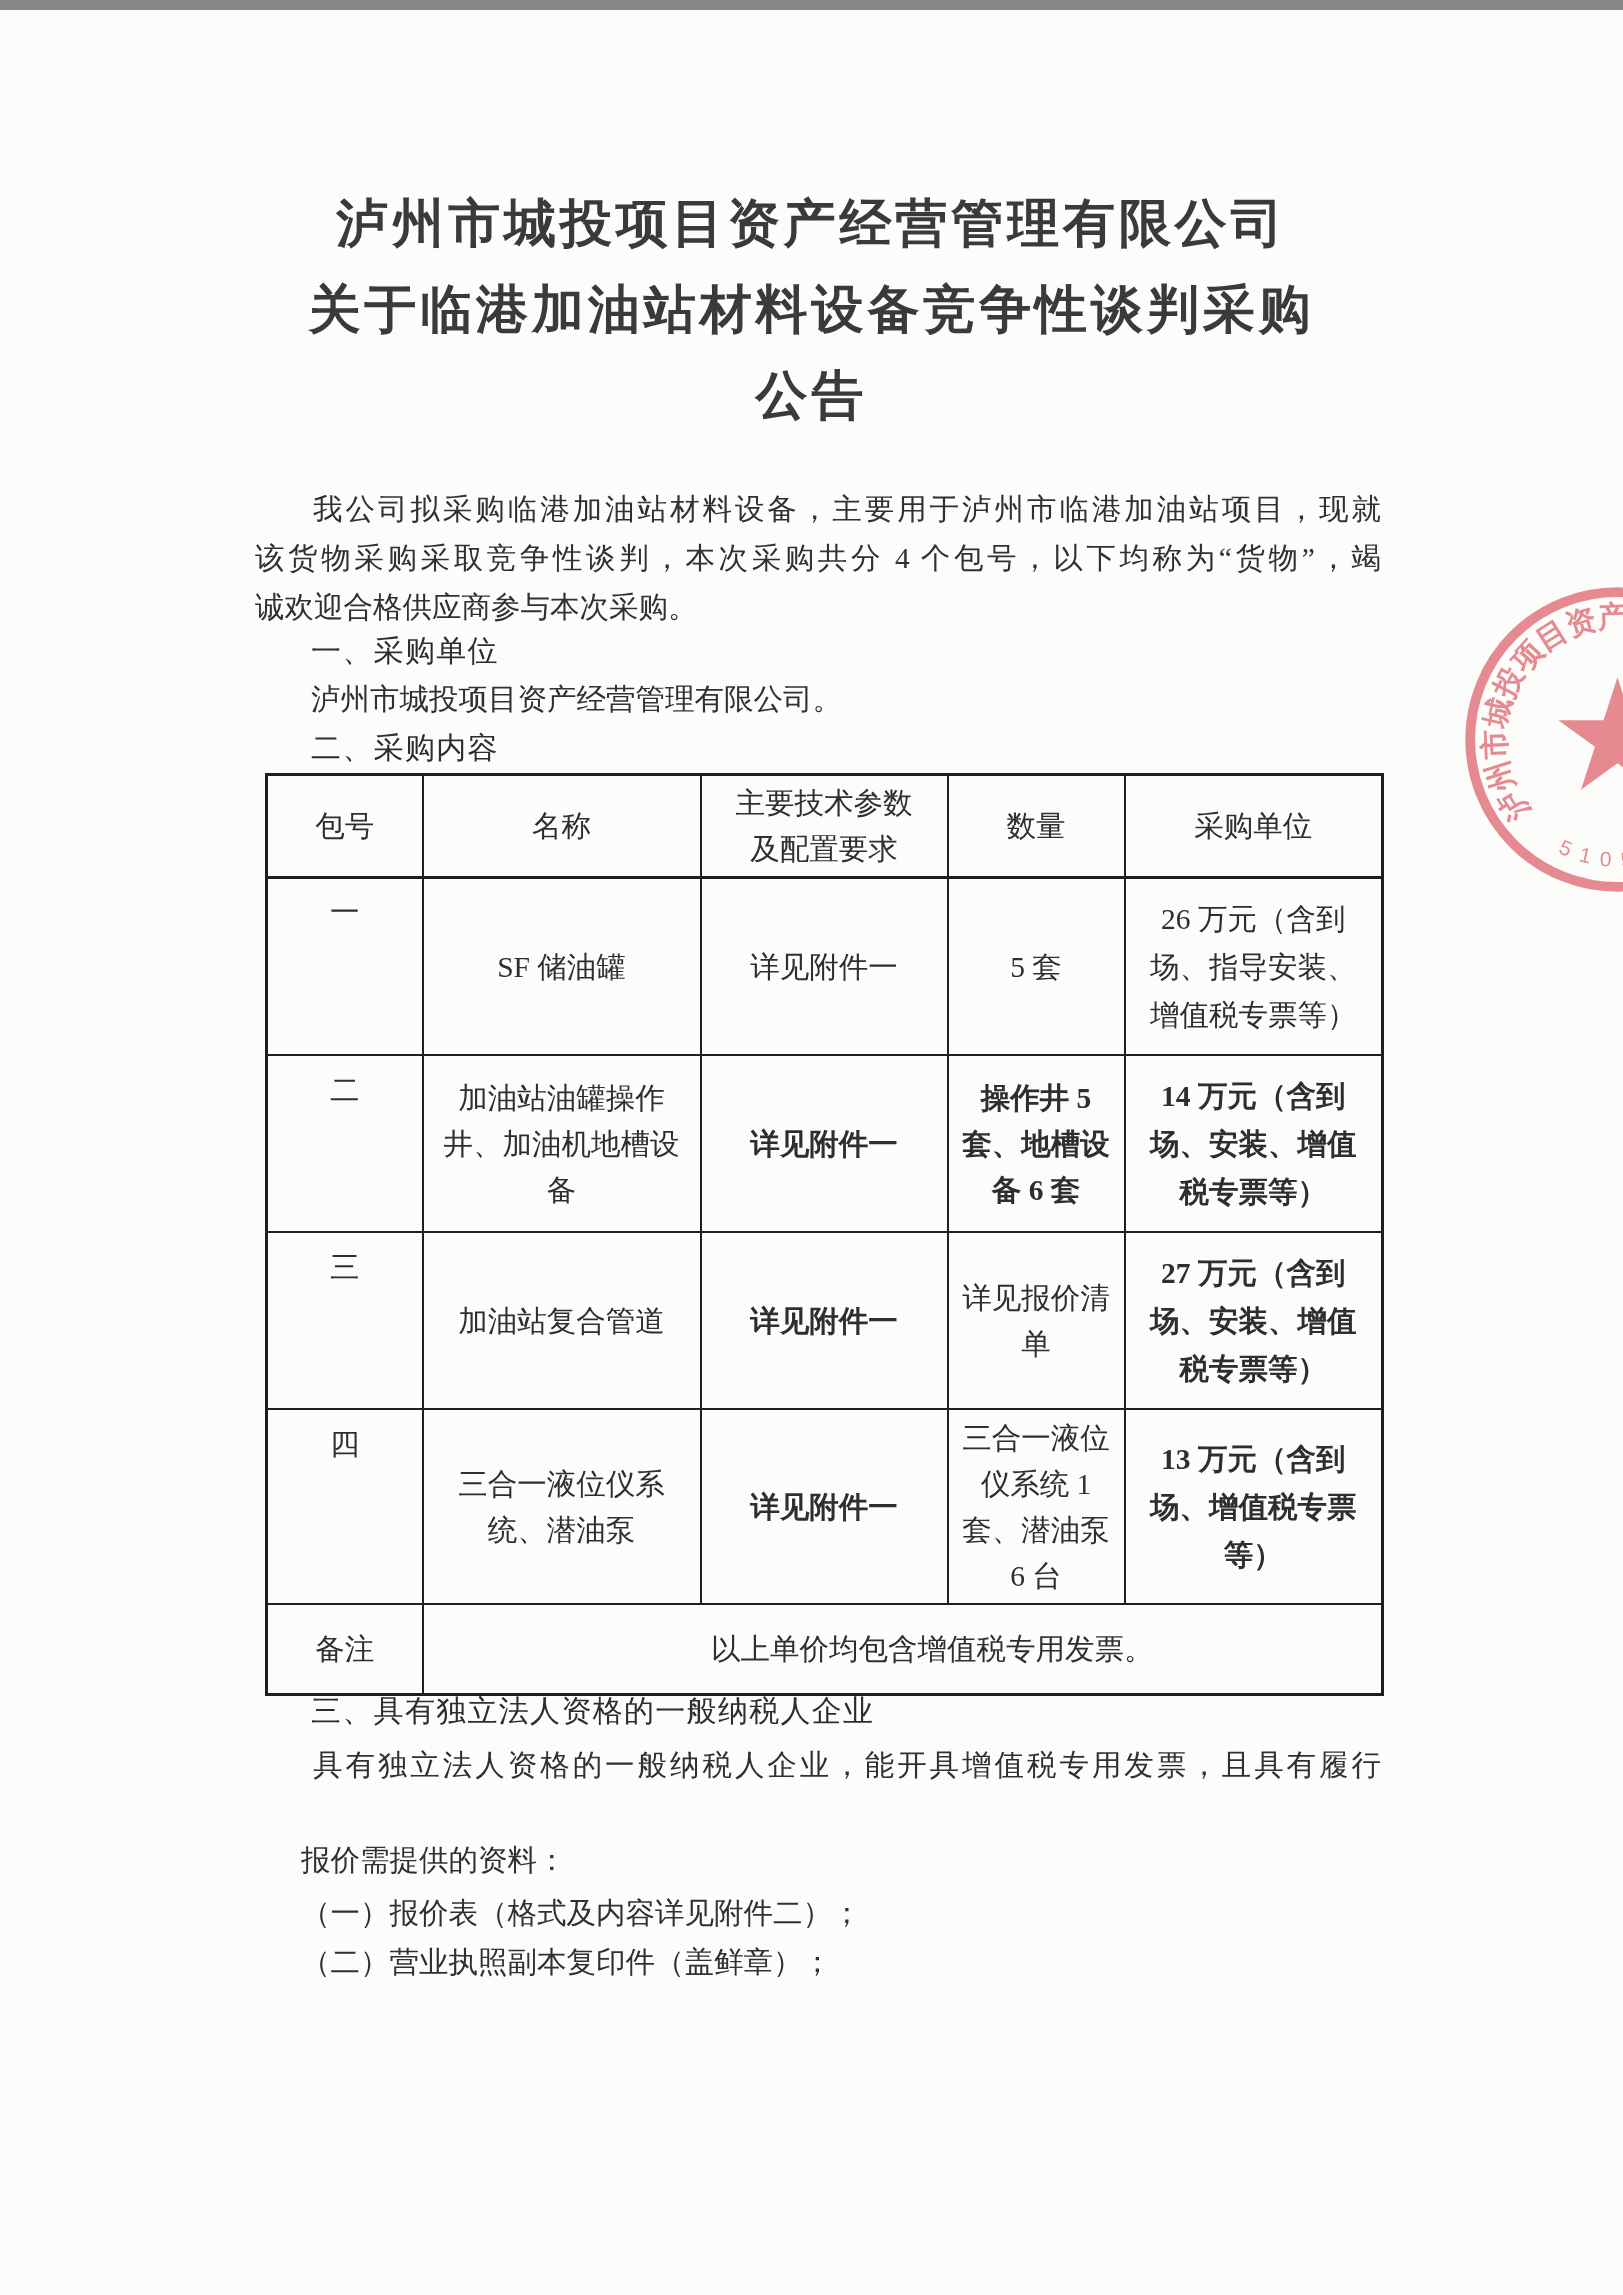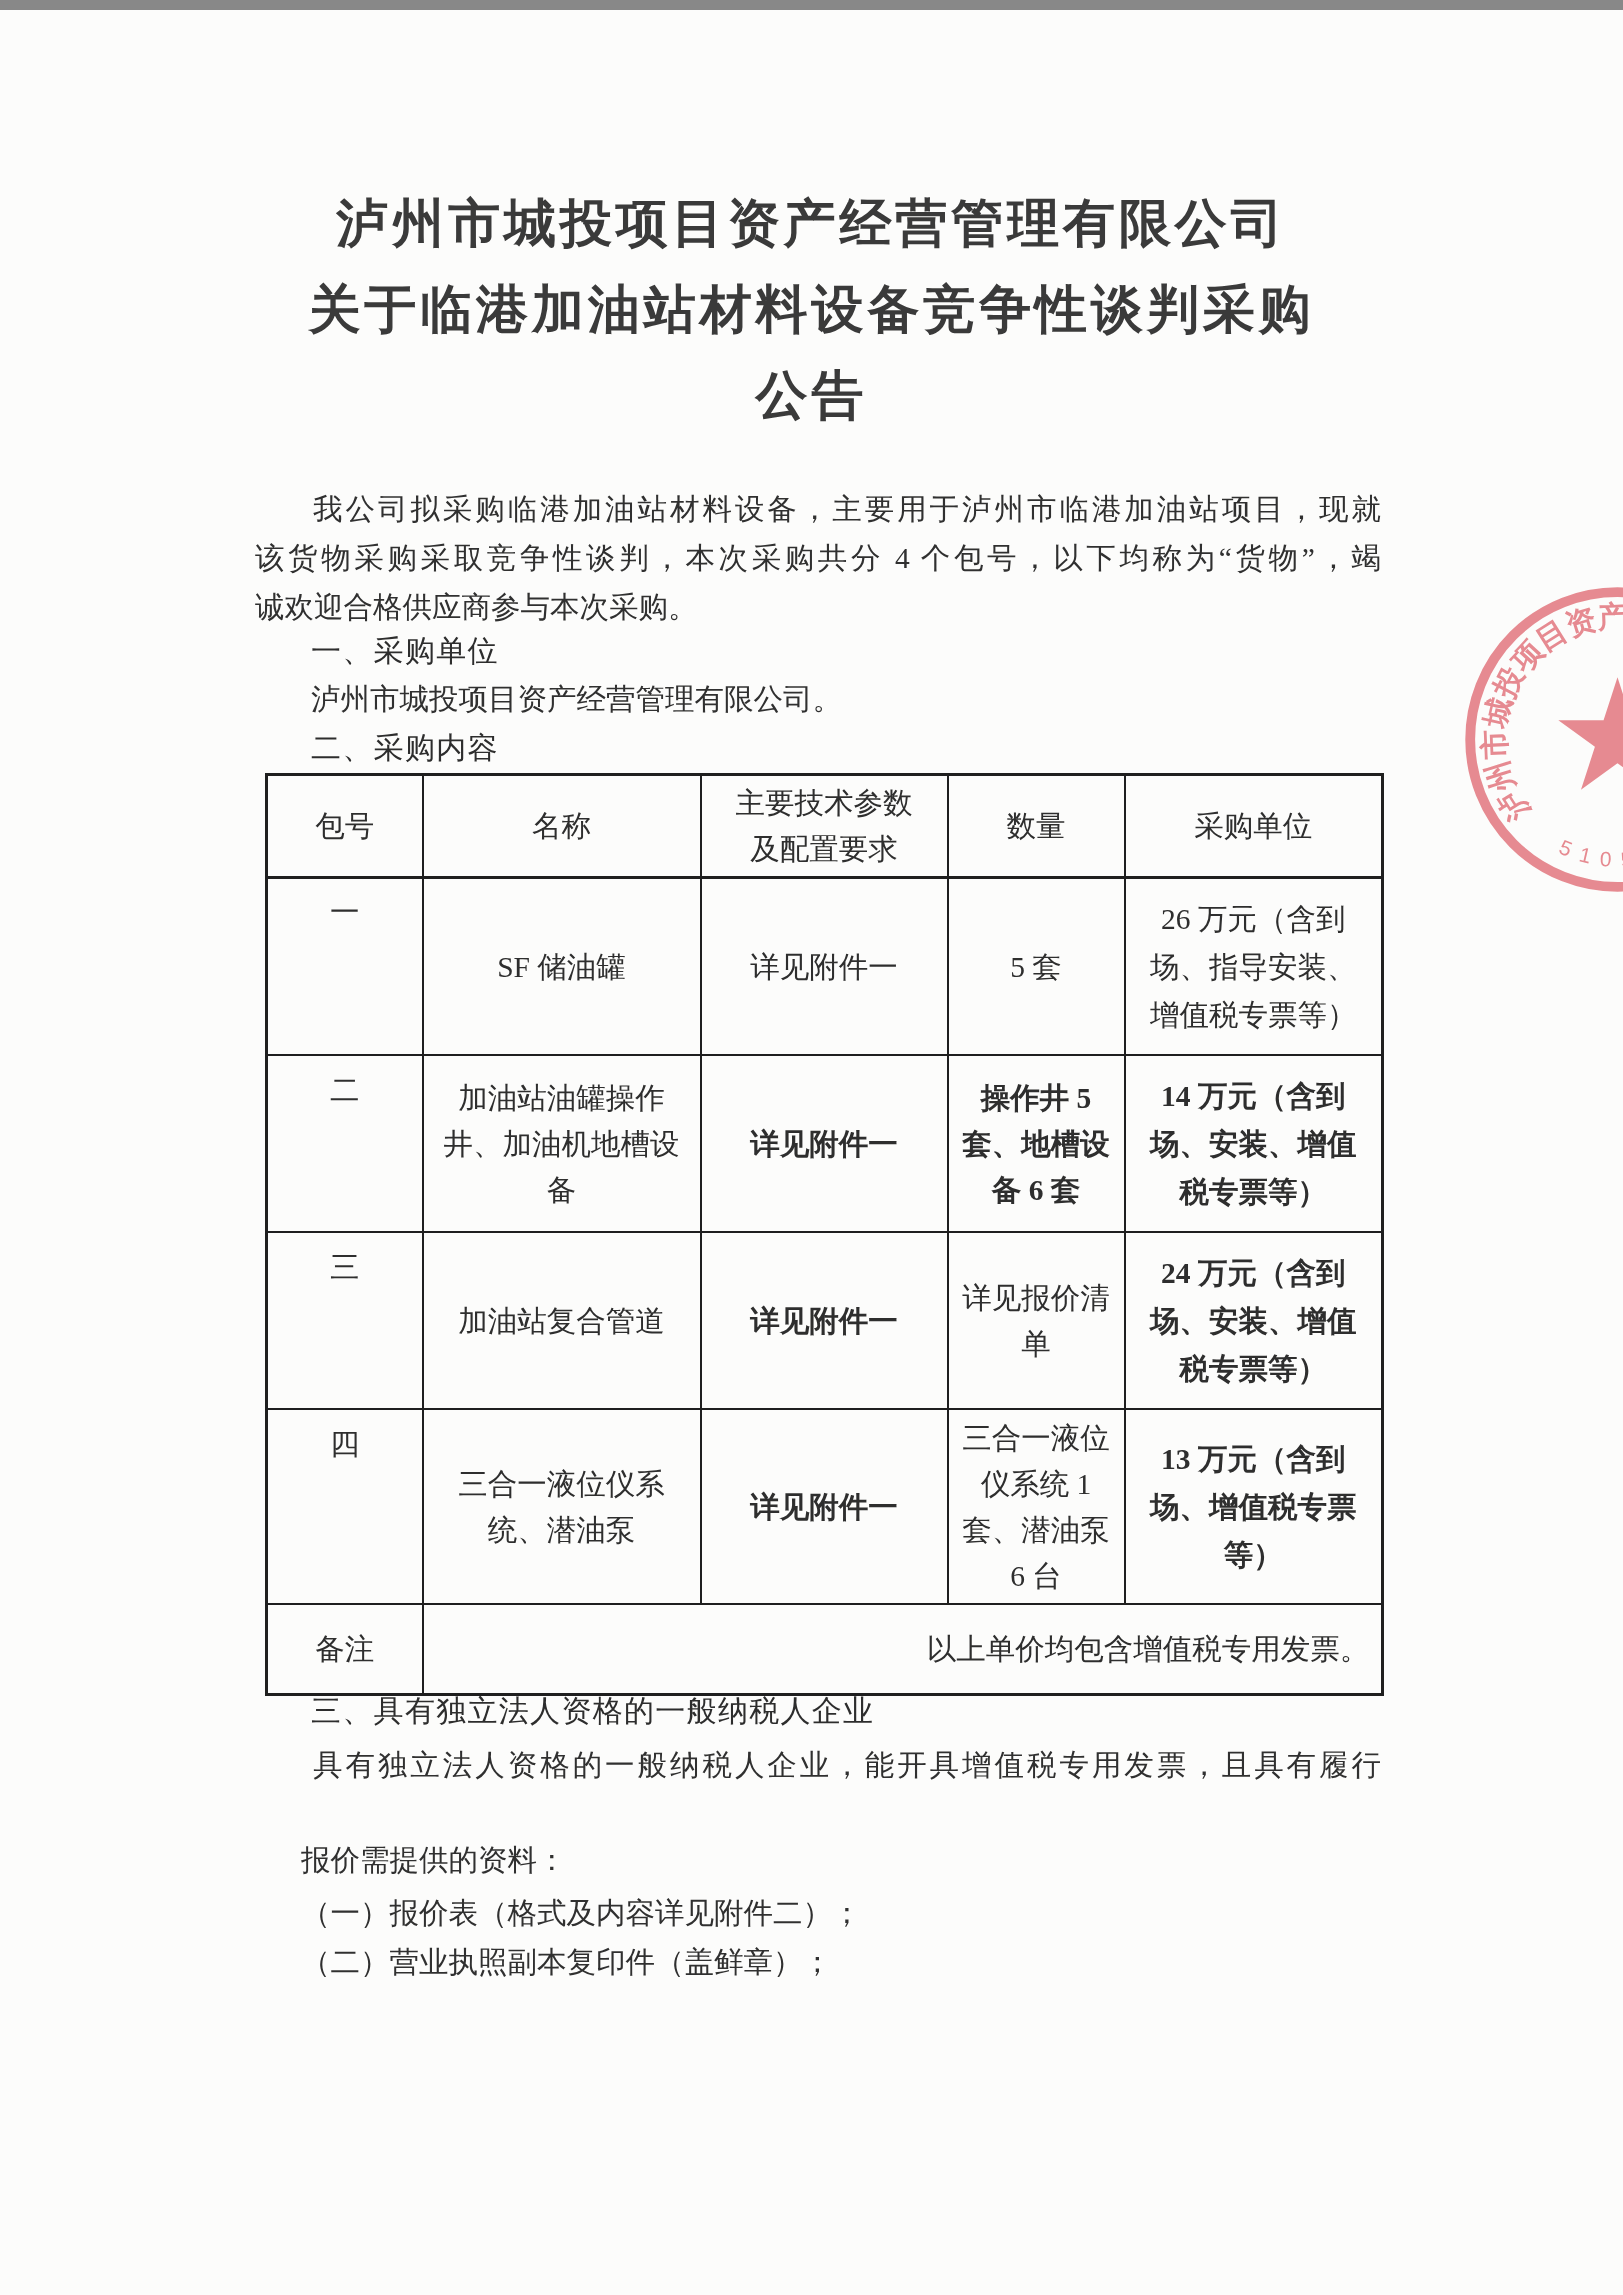--- a/index.html
+++ b/index.html
@@ -38,21 +38,21 @@
     text-align:center;vertical-align:middle;
     line-height:46px;padding:3.9px 11.8px;box-sizing:border-box;
     overflow:hidden;
   }
   table.purchase tr.hdr td{border-top:3.9px solid #1f1f1f;border-bottom:3.3px solid #1f1f1f;}
   table.purchase tr.last td{border-bottom:3.9px solid #1f1f1f;}
   table.purchase td.first{border-left:3.3px solid #1f1f1f;}
   table.purchase td.endc{border-right:3.3px solid #1f1f1f;}
   table.purchase td.no{vertical-align:top;padding-top:10.5px;}
   table.purchase td.price{line-height:48px;padding:3.9px 13px;}
-  table.purchase td.remark-txt{text-align:right;padding-left:72px;}
+  table.purchase td.remark-txt{text-align:center;padding-left:72px;}
   td.b{font-weight:bold;}
   
   .seal{position:absolute;left:1408px;top:520px;width:419px;height:419px;opacity:.82;mix-blend-mode:multiply;pointer-events:none;}
   
   .scan-bottom{
     position:absolute;left:0;bottom:0;width:100%;height:9.2px;
     background:linear-gradient(#d6d6d4,#7d7d7c);
   }
 </style>
 </head>
@@ -105,21 +105,21 @@
       <td>加油站油罐操作井、加油机地槽设备</td>
       <td class="b">详见附件一</td>
       <td class="b">操作井 5 套、地槽设备 6 套</td>
       <td class="endc price b">14 万元（含到场、安装、增值税专票等）</td>
     </tr>
     <tr style="height:177px">
       <td class="first no">三</td>
       <td>加油站复合管道</td>
       <td class="b">详见附件一</td>
       <td>详见报价清单</td>
-      <td class="endc price b">24 万元（含到场、安装、增值税专票等）</td>
+      <td class="endc price b">27 万元（含到场、安装、增值税专票等）</td>
     </tr>
     <tr style="height:195px">
       <td class="first no">四</td>
       <td>三合一液位仪系统、潜油泵</td>
       <td class="b">详见附件一</td>
       <td>三合一液位仪系统 1 套、潜油泵 6 台</td>
       <td class="endc price b">13 万元（含到场、增值税专票等）</td>
     </tr>
     <tr class="last" style="height:90px">
       <td class="first">备注</td>

